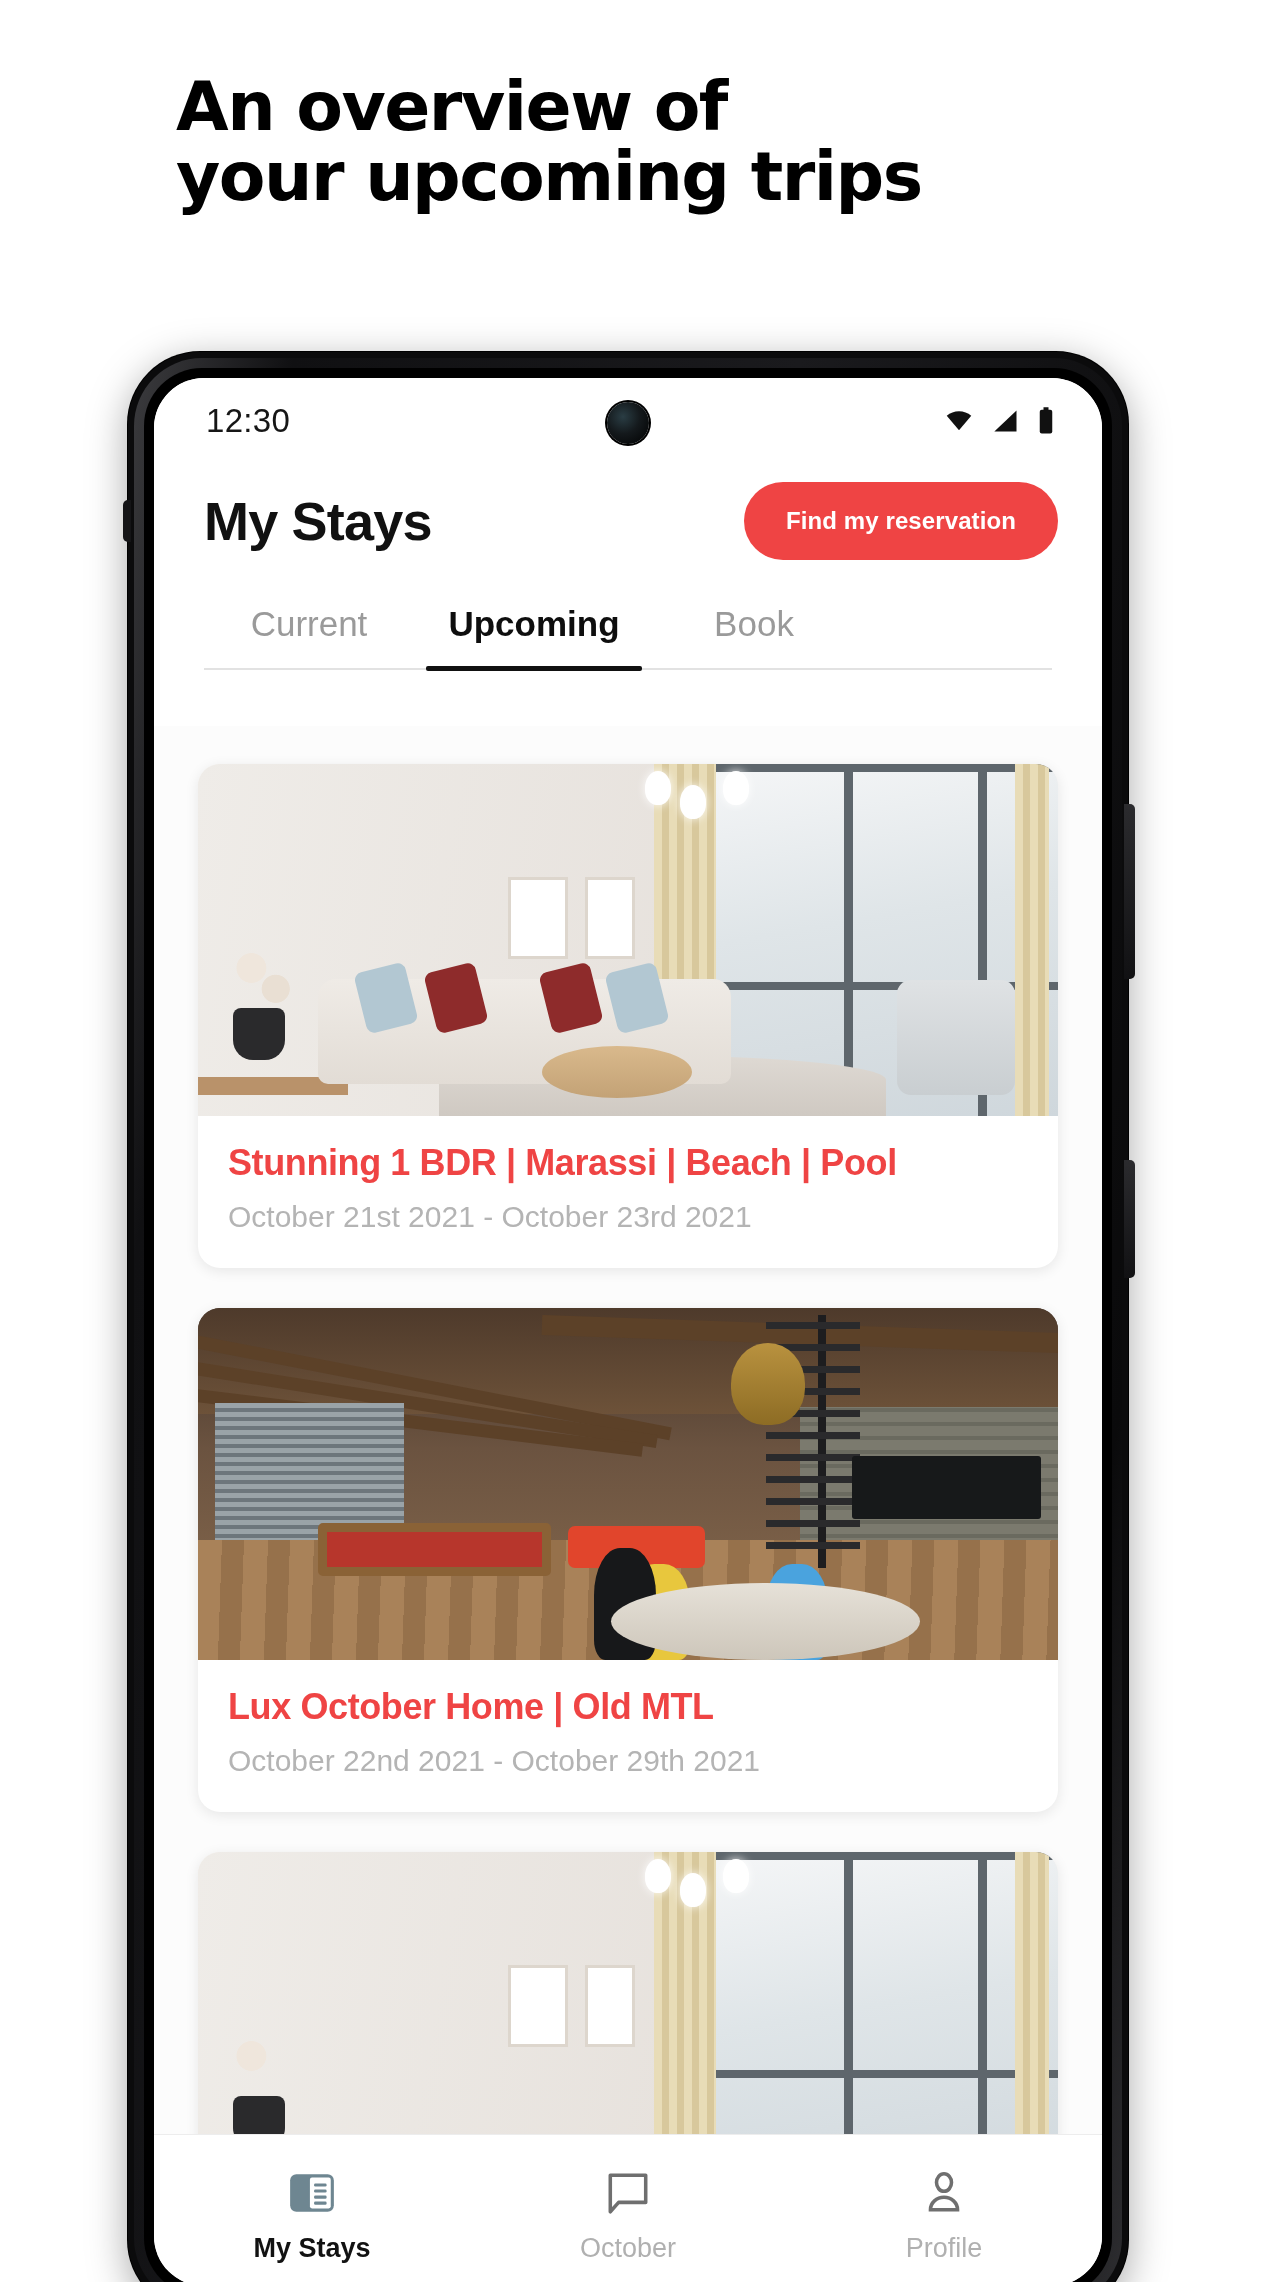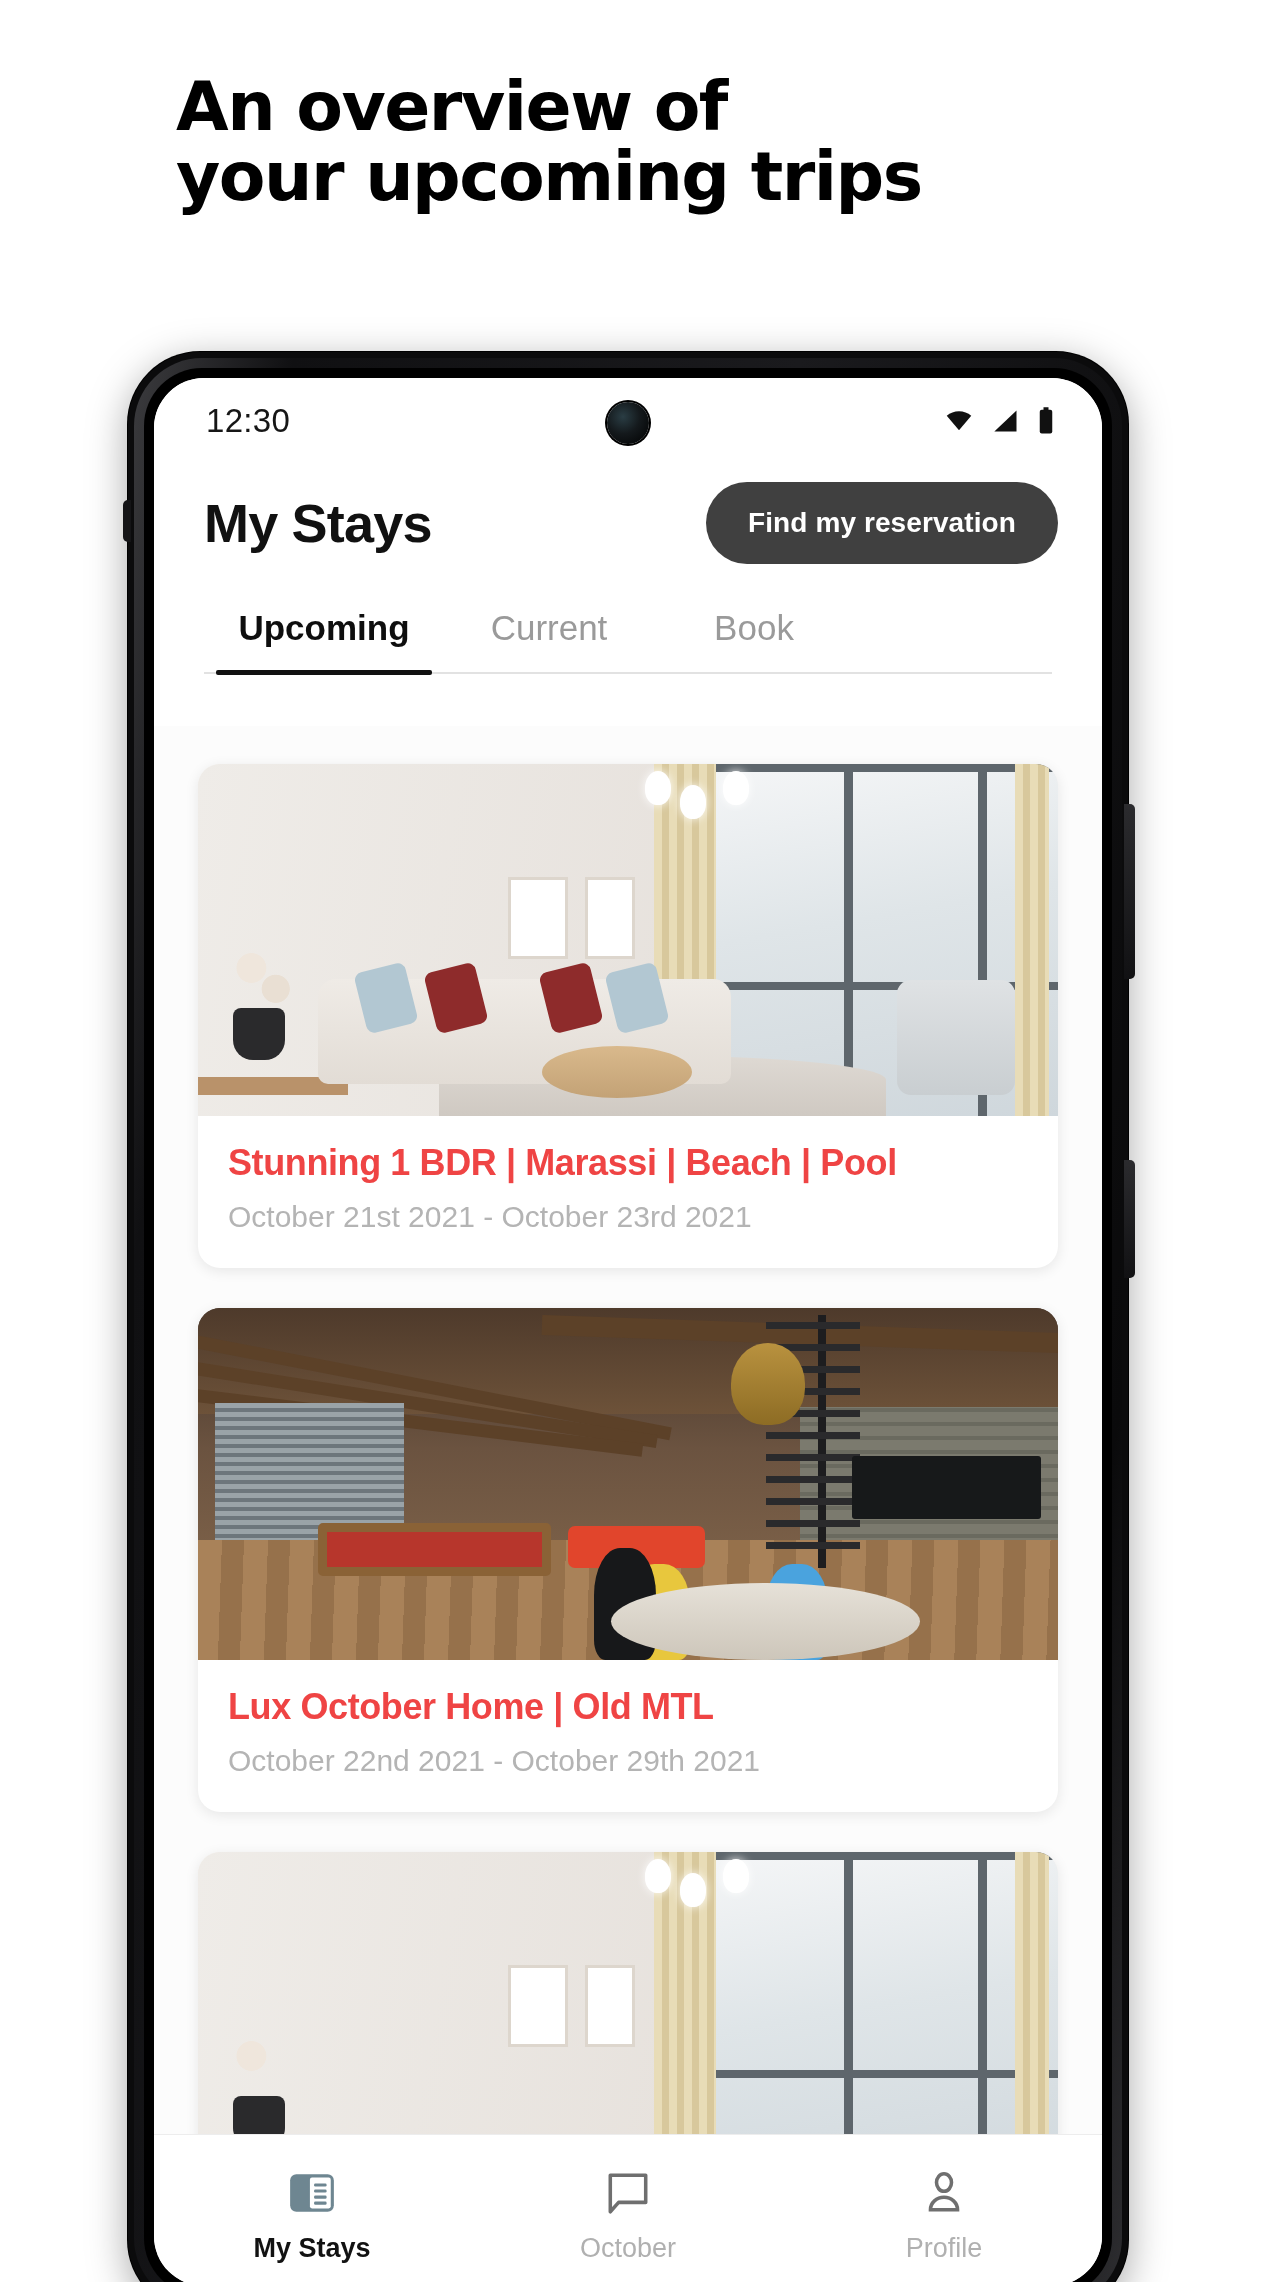--- a/index.html
+++ b/index.html
@@ -104,26 +104,26 @@
     justify-content:space-between;
     padding:18px 44px 0 50px;
   }
   .app-title {
     font-size:54px;
     font-weight:700;
     letter-spacing:-0.8px;
     color:#111;
   }
   .find-btn {
-    background:#404040;
+    background:#ef4444;
     color:#ffffff;
     border:none;
     border-radius:62px;
     padding:25px 42px;
-    font-size:28px;
+    font-size:24px;
     font-weight:600;
     letter-spacing:0.1px;
     font-family:"Liberation Sans", sans-serif;
     cursor:pointer;
     white-space:nowrap;
   }
 
   
   .tabs {
     display:flex;
@@ -320,22 +320,22 @@
         </svg>
       </div>
     </div>
 
     <div class="app-header">
       <div class="app-title">My Stays</div>
       <button class="find-btn">Find my reservation</button>
     </div>
 
     <div class="tabs">
+      <div class="tab tab-0">Current</div>
       <div class="tab tab-1 active">Upcoming</div>
-      <div class="tab tab-0">Current</div>
       <div class="tab tab-2">Book</div>
     </div>
 
     <div class="list">
 
       <div class="card">
         <div class="card-photo">
           <div class="scene sceneA">
             <div class="sA-wall"></div>
             <div class="sA-win">

